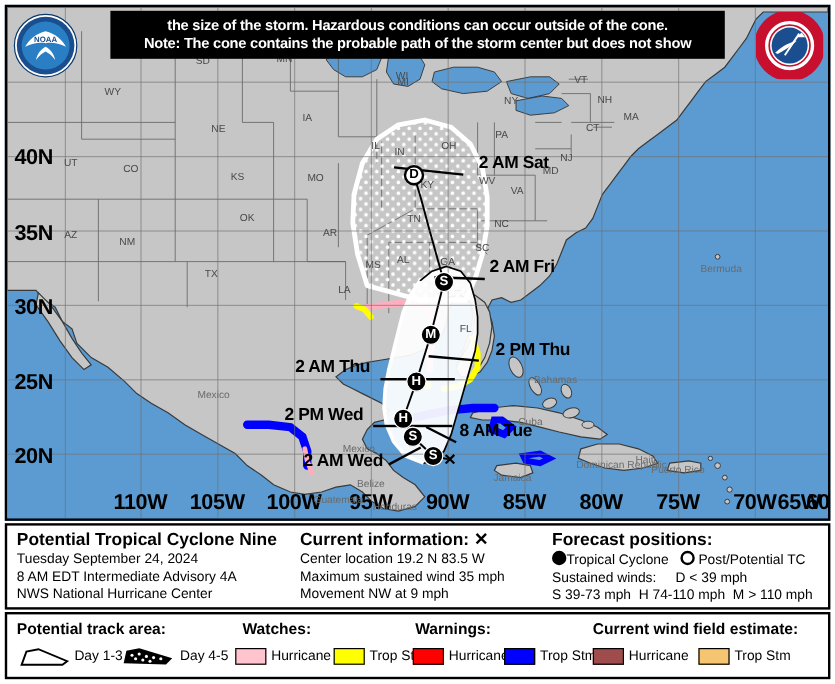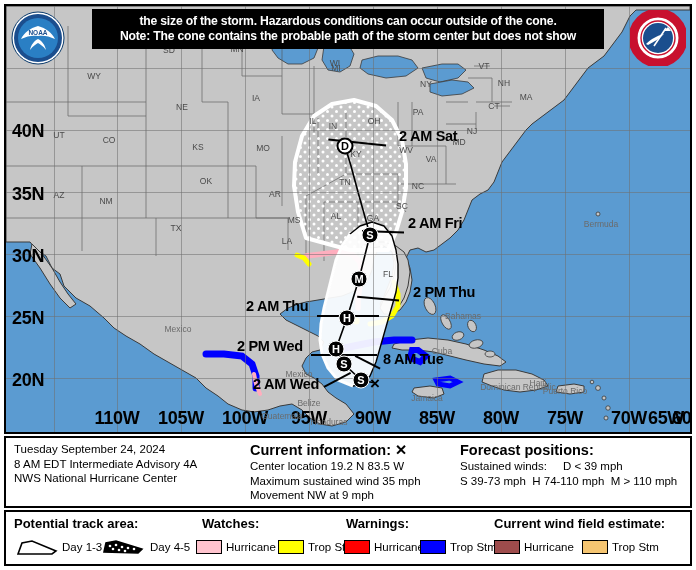--- a/index.html
+++ b/index.html
@@ -255,21 +255,21 @@
         <div class="state-label" style="left: 466px; top: 125px;">NJ</div>
         <div class="state-label" style="left: 453px; top: 136px;">MD</div>
         <div class="state-label" style="left: 400px; top: 144px;">WV</div>
         <div class="state-label" style="left: 425px; top: 153px;">VA</div>
         <div class="state-label" style="left: 350px; top: 148px;">KY</div>
         <div class="state-label" style="left: 339px; top: 176px;">TN</div>
         <div class="state-label" style="left: 412px; top: 180px;">NC</div>
         <div class="state-label" style="left: 396px; top: 200px;">SC</div>
         <div class="state-label" style="left: 367px; top: 212px;">GA</div>
         <div class="state-label" style="left: 330px; top: 210px;">AL</div>
-        <div class="state-label" style="left: 288px; top: 214px;">MS</div>
+        <div class="state-label" style="left: 305px; top: 214px;">MS</div>
         <div class="state-label" style="left: 269px; top: 188px;">AR</div>
         <div class="state-label" style="left: 200px; top: 175px;">OK</div>
         <div class="state-label" style="left: 100px; top: 185px; margin-top: 10px;">NM</div>
         <div class="state-label" style="left: 170px; top: 222px;">TX</div>
         <div class="state-label" style="left: 281px; top: 235px;">LA</div>
         <div class="state-label" style="left: 382px; top: 268px;">FL</div>
         <div class="state-label" style="left: 53px; top: 189px;">AZ</div>
         <div class="state-label" style="left: 53px; top: 129px;">UT</div>
       </div>
     <div id="country-labels">
@@ -336,37 +336,43 @@
     <circle cx="28" cy="28" r="15" fill="#1b4e8e"></circle>
     <path d="M16 34 C20 30 26 26 34 24 C30 28 24 32 18 35 Z" fill="#ffffff"></path>
     <path d="M36 18 L24 36" stroke="#ffffff" stroke-width="1.6"></path>
     <path d="M34 21 L38 17 L41 21 Z" fill="#ffffff"></path>
     <circle cx="28" cy="28" r="21.5" fill="none" stroke="#c8102e" stroke-width="0.8"></circle>
   </svg>
 
   <div id="info-panel">
 
     <div class="info-col" id="col-storm">
+      <div class="title-big">Potential Tropical Cyclone Nine</div>
       <div class="panel-line">Tuesday September 24, 2024</div>
       <div class="panel-line">8 AM EDT Intermediate Advisory 4A</div>
       <div class="panel-line">NWS National Hurricane Center</div>
     </div>
 
     <div class="info-col" id="col-current">
       <div class="title-big">
         <span>Current information:</span>
         <span>✕</span>
       </div>
       <div class="panel-line">Center location 19.2 N 83.5 W</div>
       <div class="panel-line">Maximum sustained wind 35 mph</div>
       <div class="panel-line">Movement NW at 9 mph</div>
     </div>
 
     <div class="info-col" id="col-forecast">
       <div class="title-big">Forecast positions:</div>
+      <div class="panel-line">
+        <span class="fc-dot"></span><span>Tropical Cyclone</span>
+        &nbsp;&nbsp;<span class="fc-ring"></span>
+        <span>Post/Potential TC</span>
+      </div>
       <div class="panel-line">
         <span>Sustained winds:</span>
         &nbsp;&nbsp;&nbsp;&nbsp;<span>D &lt; 39 mph</span>
       </div>
       <div class="panel-line">
         <span>S 39-73 mph</span>&nbsp;
         <span>H 74-110 mph</span>&nbsp;
         <span>M &gt; 110 mph</span>
       </div>
     </div>

